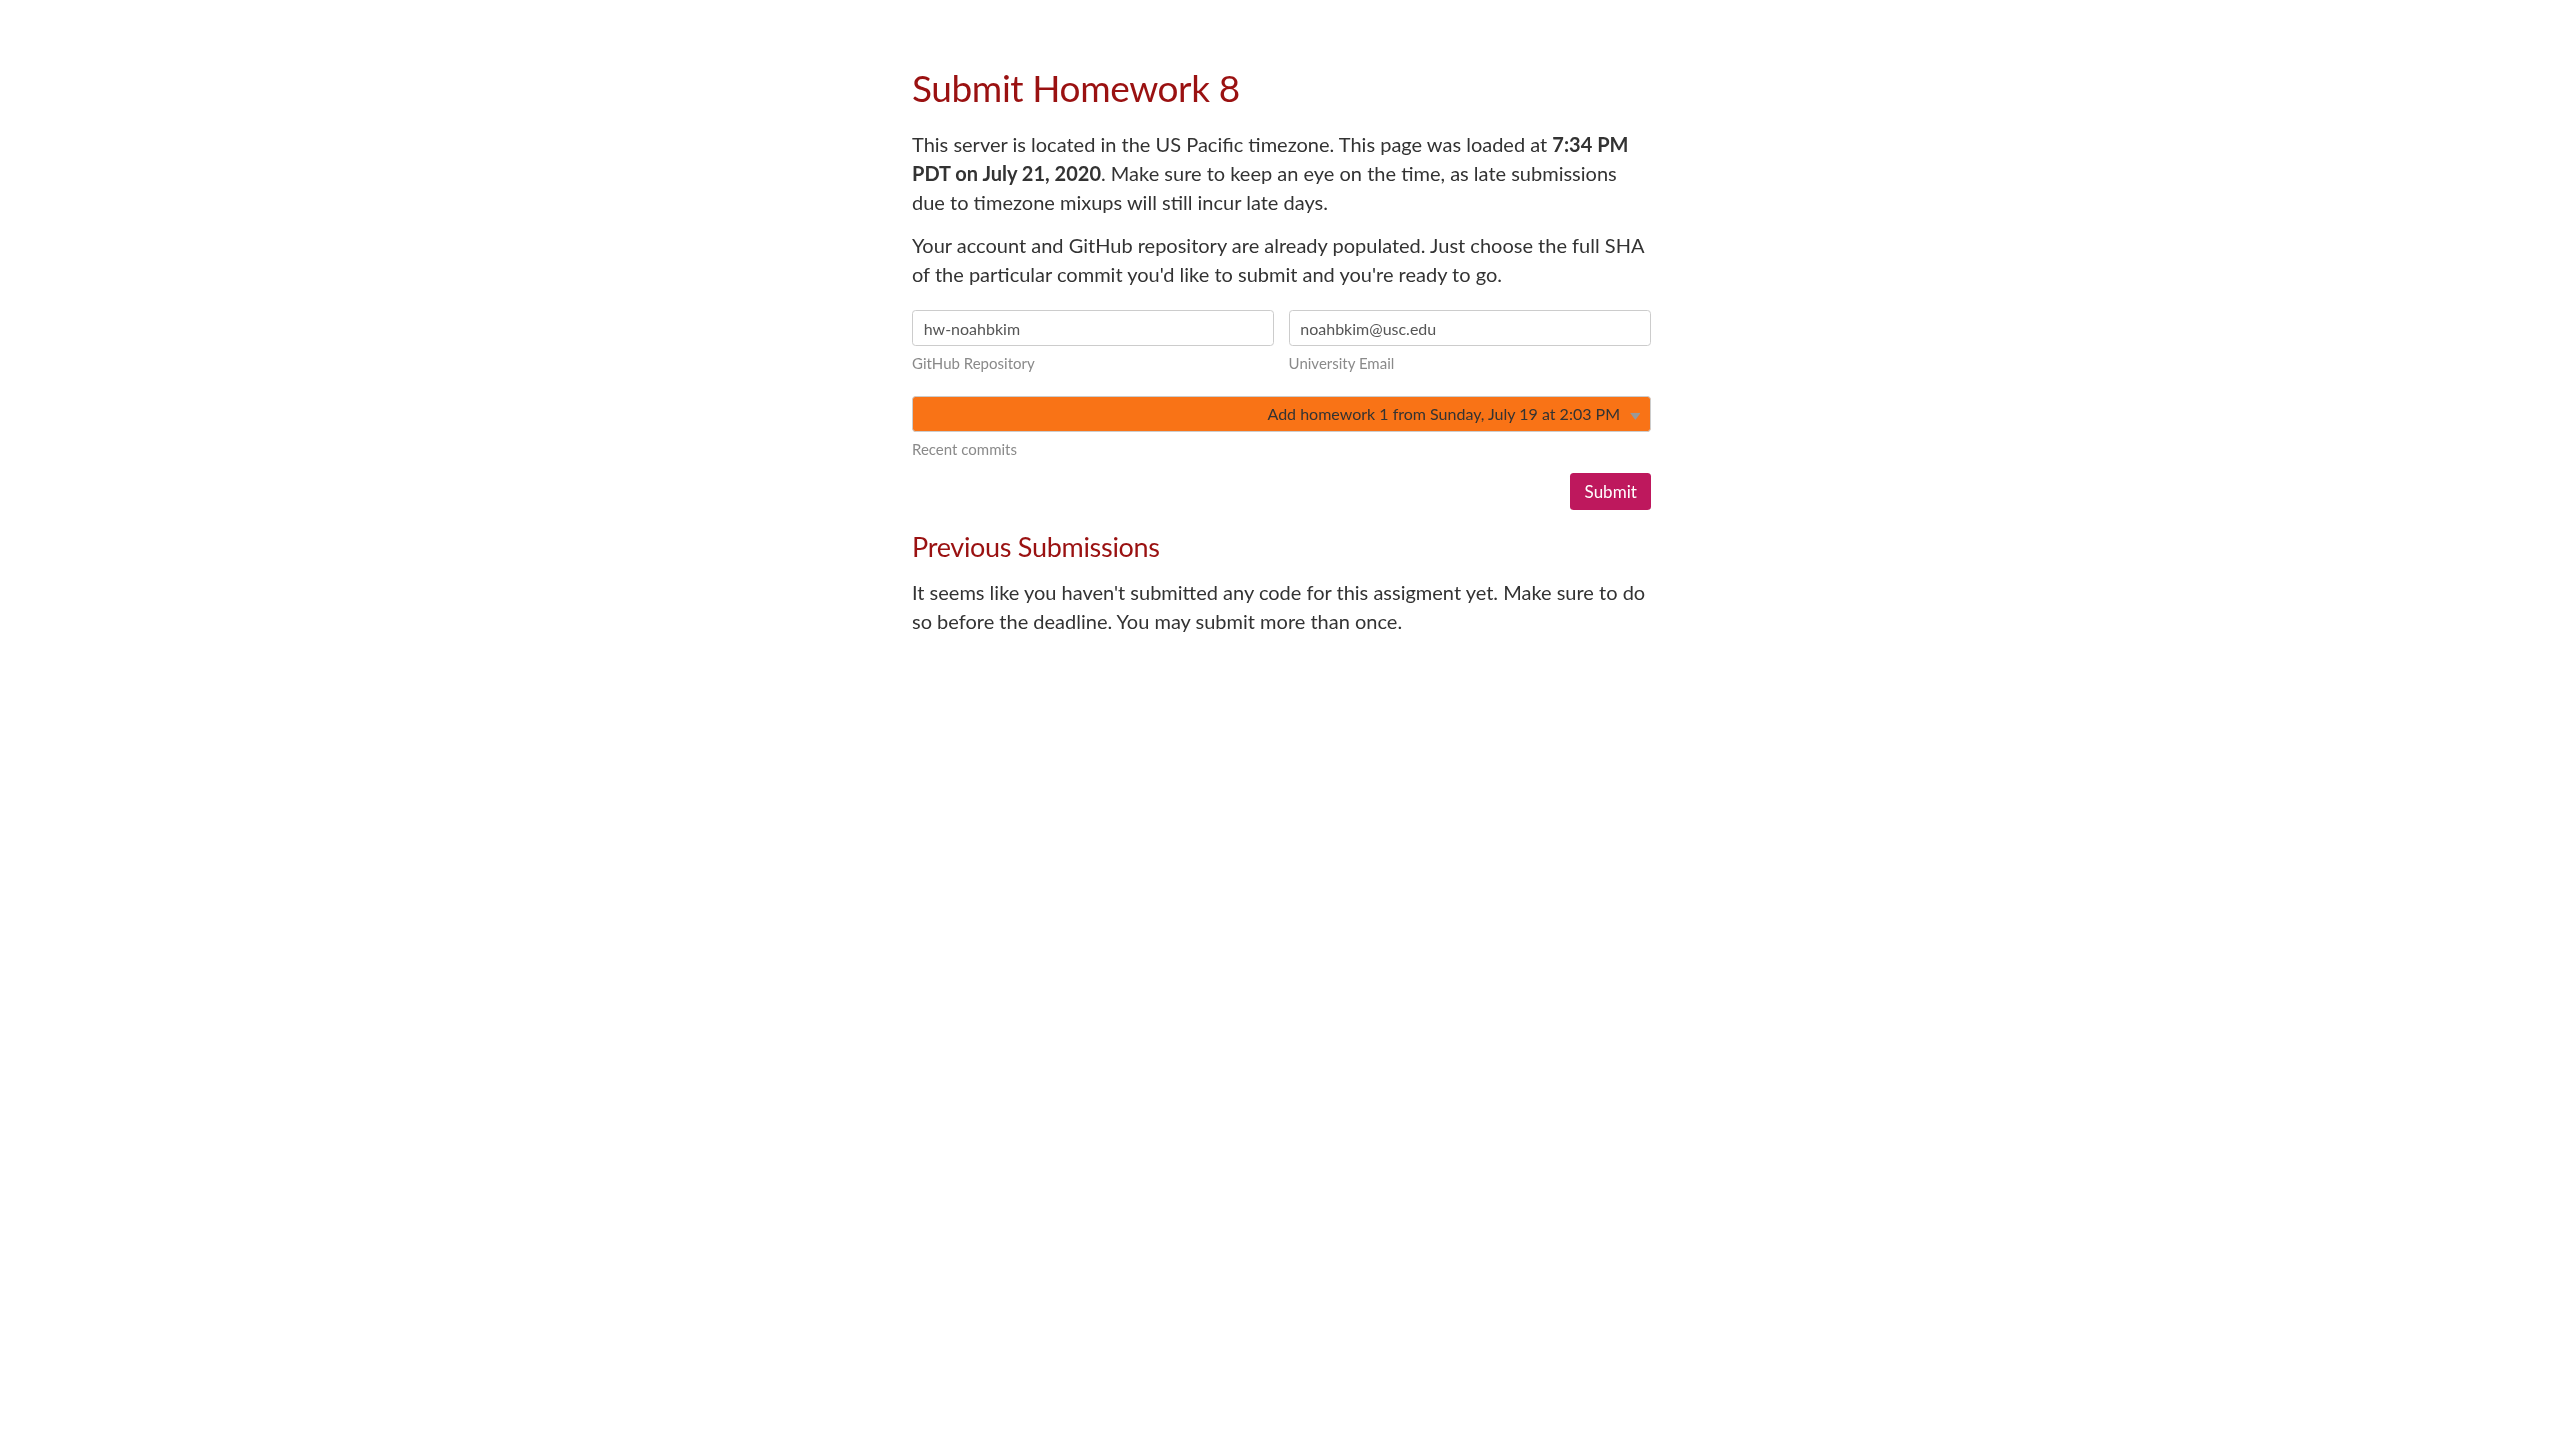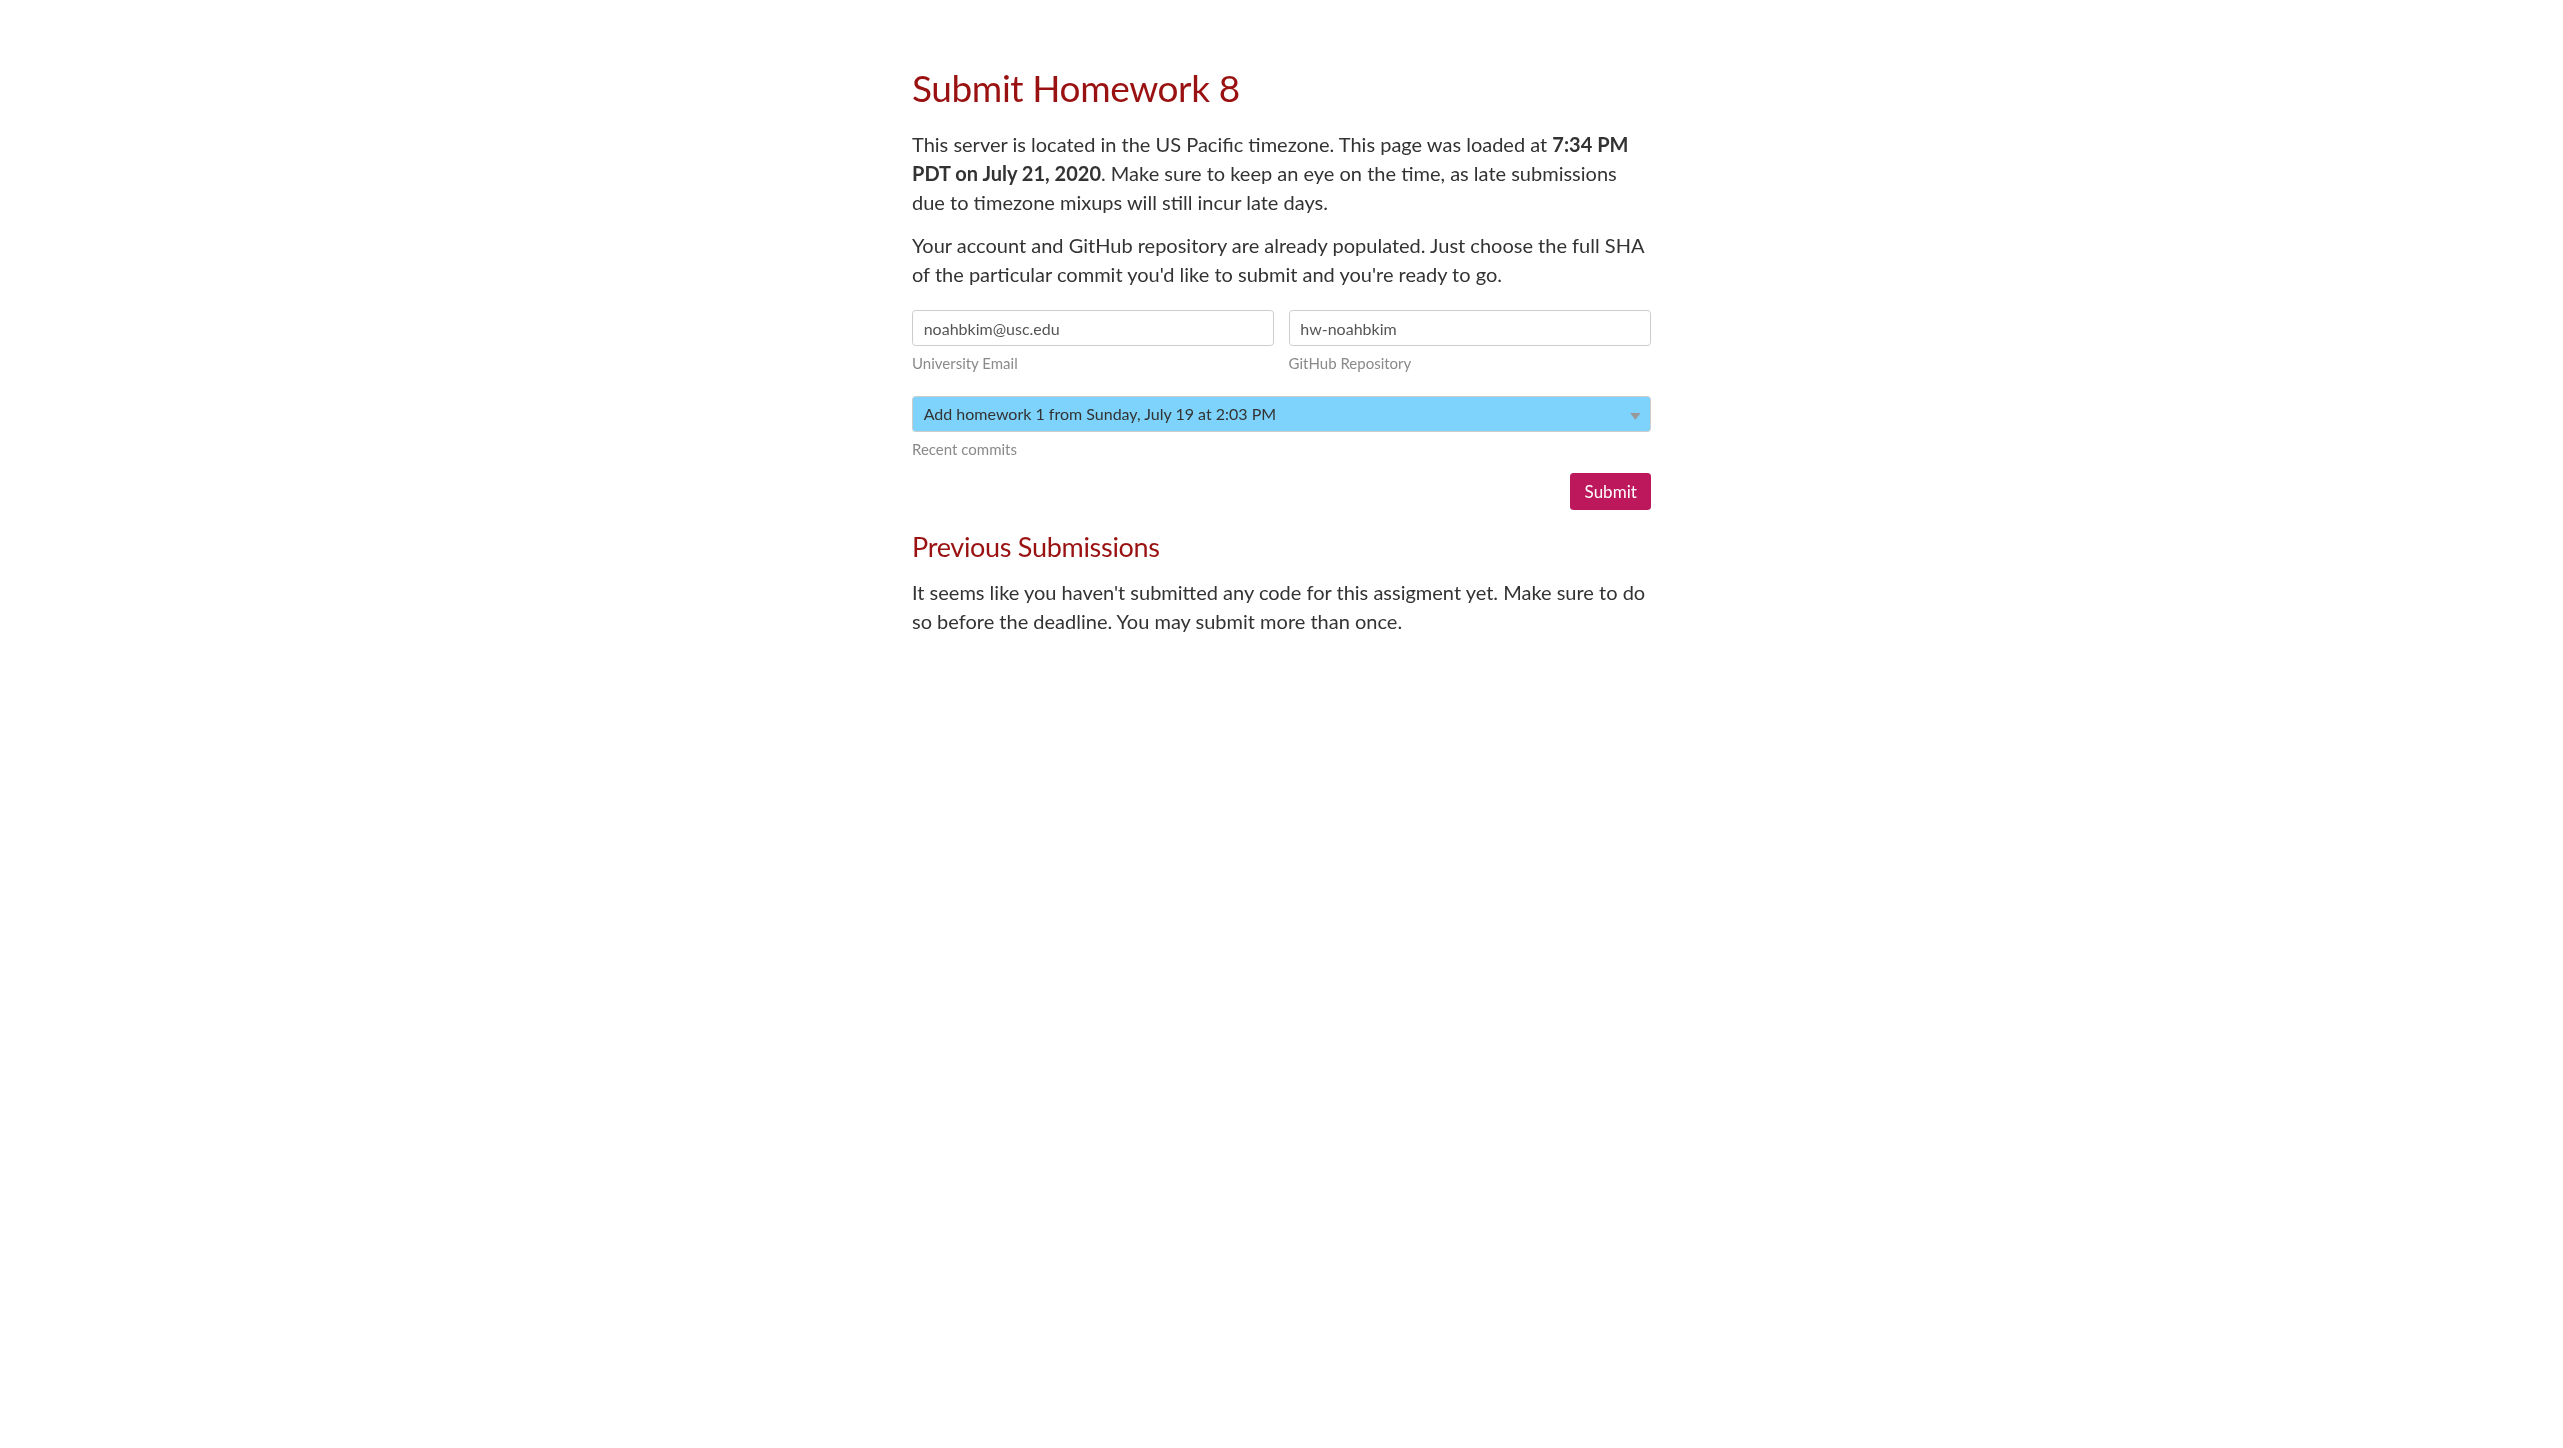--- a/index.html
+++ b/index.html
@@ -78,25 +78,26 @@
       width: 100%;
     }
     .select-field {
       width: 100%;
       height: 36px;
       padding: 7.1px 30px 7.1px 10.7px;
       font-size: 16px;
       border: 0.9px solid #cccccc;
       border-radius: 3.6px;
       color: #333333;
-      background: #7dd3fc;
+      background: #f97316;
       cursor: pointer;
       display: flex;
       align-items: center;
       font-family: inherit;
+      justify-content: flex-end;
     }
     .chevron-down {
       position: absolute;
       right: 10.7px;
       top: 50%;
       transform: translateY(-50%);
       pointer-events: none;
     }
     .chevron-down svg {
       width: 10.7px;
@@ -131,28 +132,28 @@
     <span>This server is located in the US Pacific timezone. This page was loaded at </span><span class="bold">7:34 PM PDT on July 21, 2020</span><span>. Make sure to keep an eye on the time, as late submissions due to timezone mixups will still incur late days.</span>
   </p>
 
 
 
   <p>Your account and GitHub repository are already populated. Just choose the full SHA of the particular commit you'd like to submit and you're ready to go.</p>
 
   <div class="form-row">
     <div class="form-col">
       <div class="form-group">
-        <input type="text" value="noahbkim@usc.edu" style="">
-        <div class="help-text">University Email</div>
+        <input type="text" value="hw-noahbkim" style="">
+        <div class="help-text">GitHub Repository</div>
       </div>
     </div>
     <div class="form-col">
       <div class="form-group">
-        <input type="text" value="hw-noahbkim" style="">
-        <div class="help-text">GitHub Repository</div>
+        <input type="text" value="noahbkim@usc.edu" style="">
+        <div class="help-text">University Email</div>
       </div>
     </div>
   </div>
 
   <div class="form-group single">
     <div class="select-wrap">
       <div class="select-field">
         <span>Add homework 1 from Sunday, July 19 at 2:03 PM</span>
       </div>
       <span class="chevron-down">

